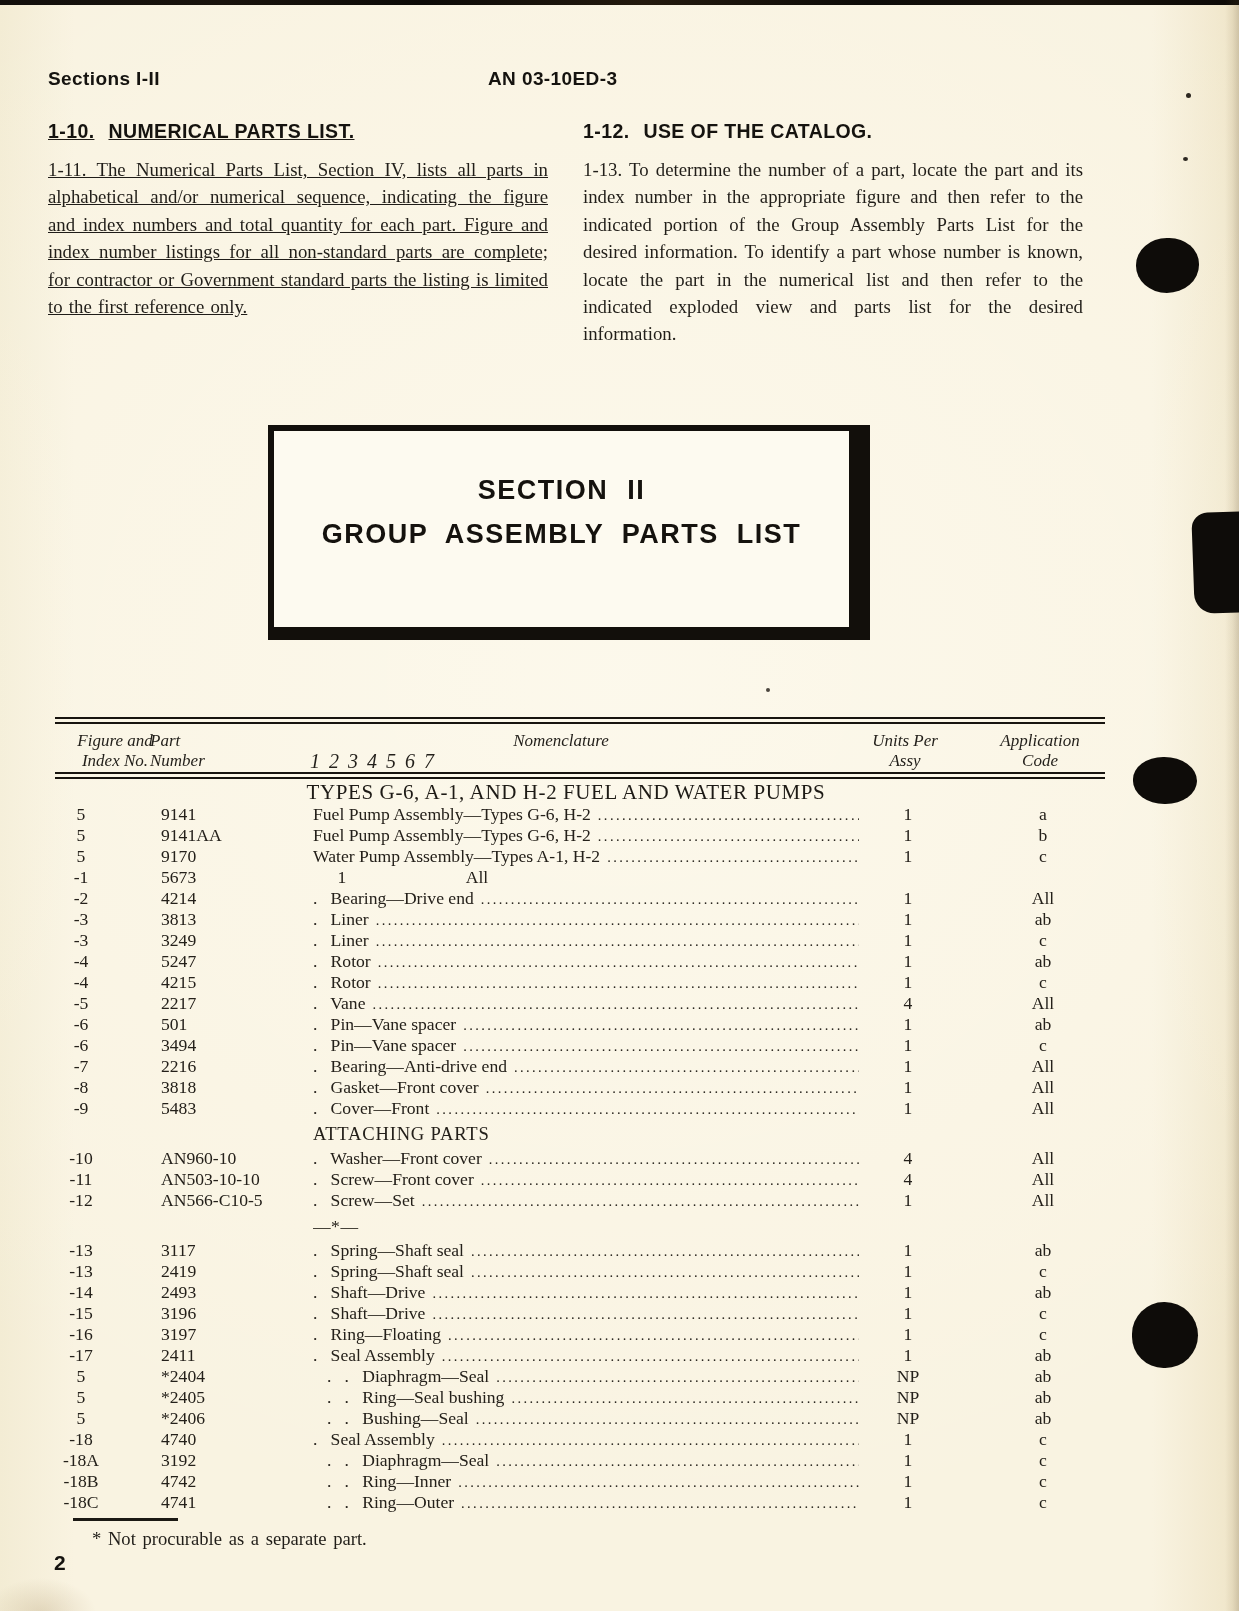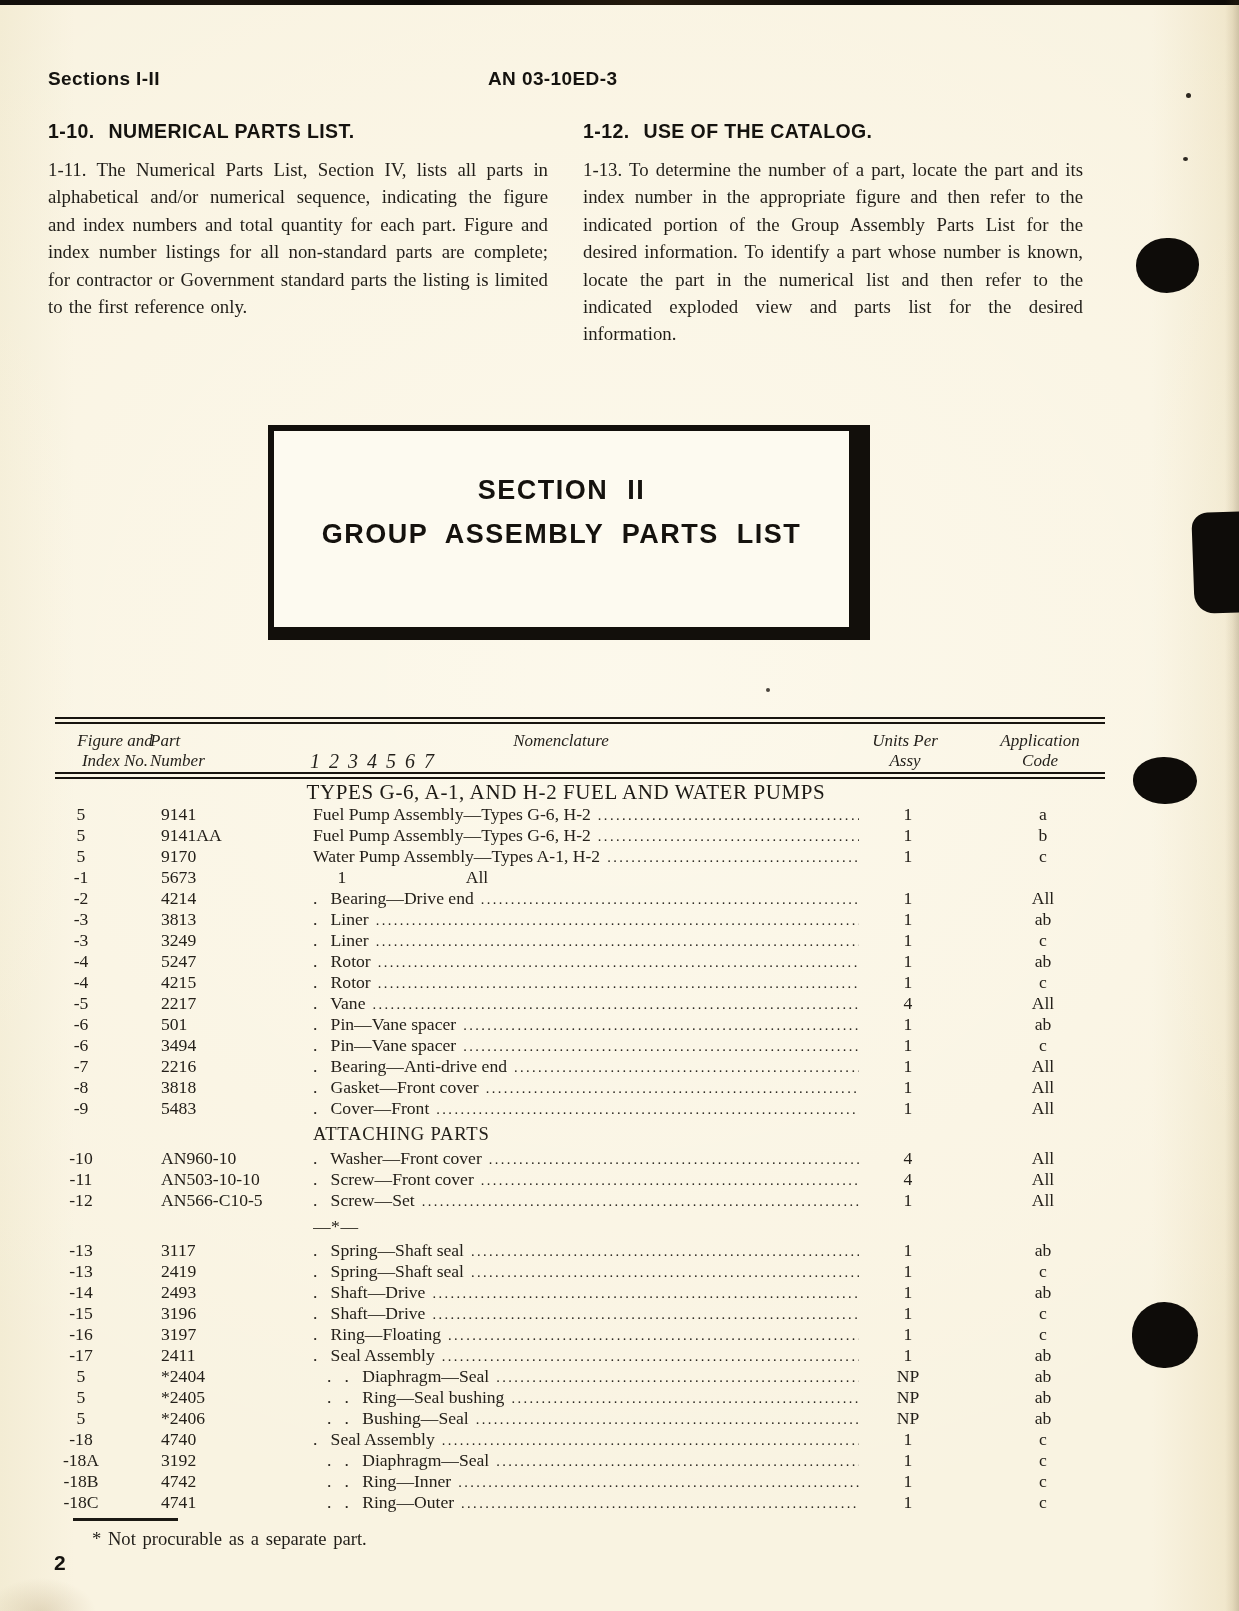--- a/index.html
+++ b/index.html
@@ -33,21 +33,21 @@
     background:radial-gradient(closest-side, rgba(150,120,70,0.22), rgba(150,120,70,0)); }
 
   
   .runhead { position:absolute; top:68px; width:100%; font-family:"Liberation Sans", sans-serif;
     font-weight:bold; font-size:19px; letter-spacing:0.4px; color:#15130f; }
   .runhead .left { position:absolute; left:48px; top:0; }
   .runhead .center { position:absolute; left:488px; top:0; }
 
   
   .col { position:absolute; top:120px; }
-  .col-left  { left:48px;  width:500px; }
+  .col-left  { left:48px;  width:500px;text-decoration:underline; }
   .col-right { left:583px; width:500px; }
   .sec-head { font-family:"Liberation Sans", sans-serif; font-weight:bold; font-size:19.5px;
     letter-spacing:0.4px; color:#15130f; white-space:nowrap; }
   .sec-head .num { margin-right:14px; }
   .sec-body { margin-top:13px; font-size:18.8px; line-height:27.4px; text-align:justify;
     word-spacing:1.5px; color:#211e19; }
 
   
   .secbox { position:absolute; left:268px; top:425px; width:575px; height:196px;
     background:#fdfaf0;

